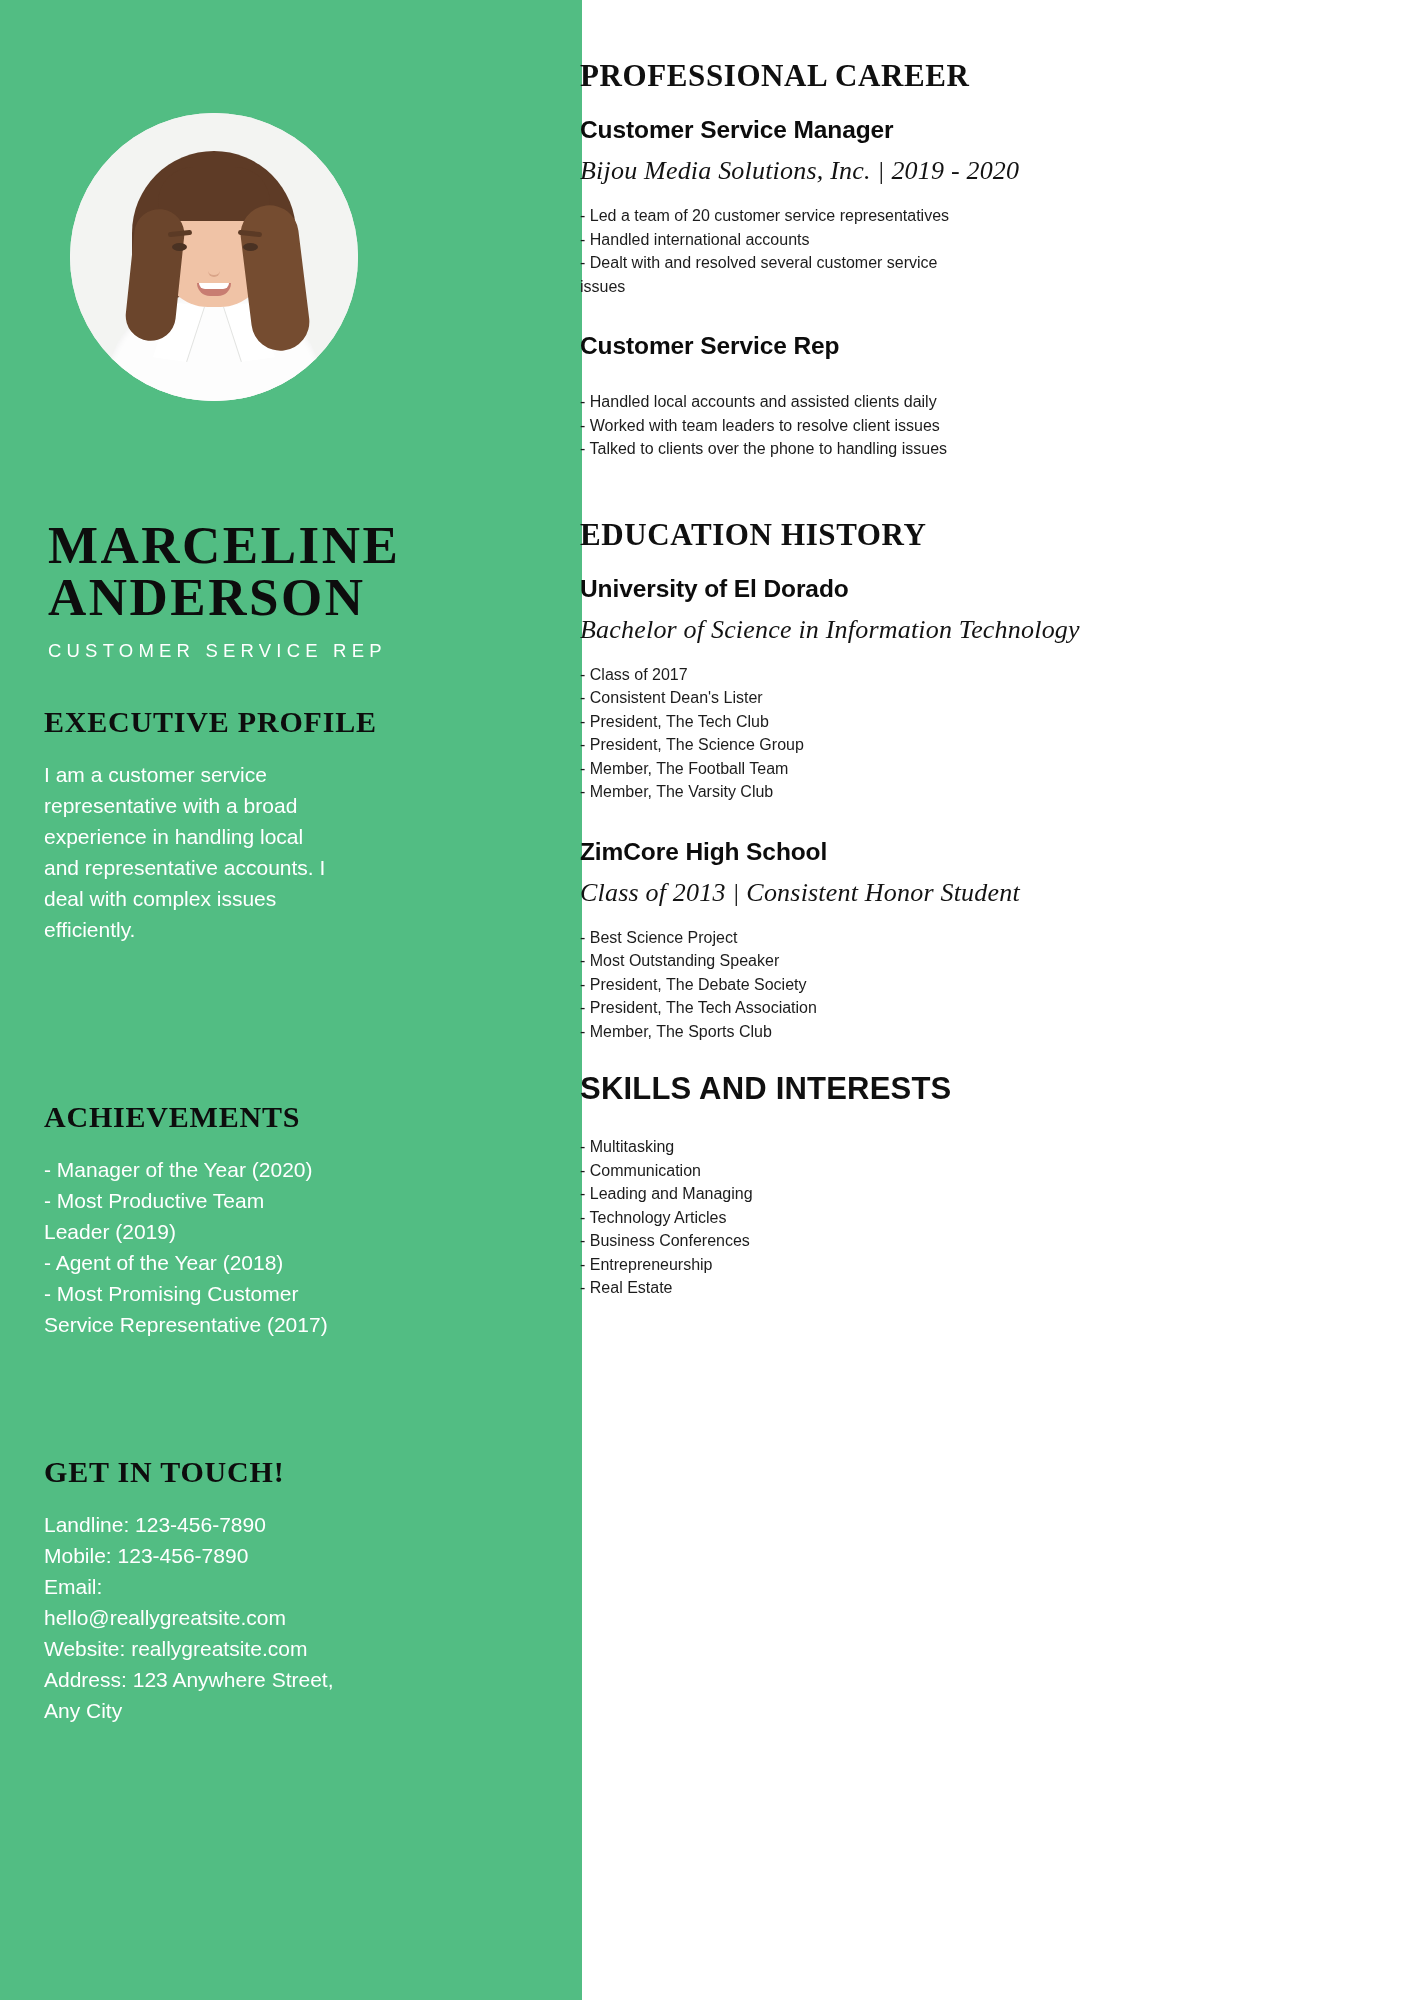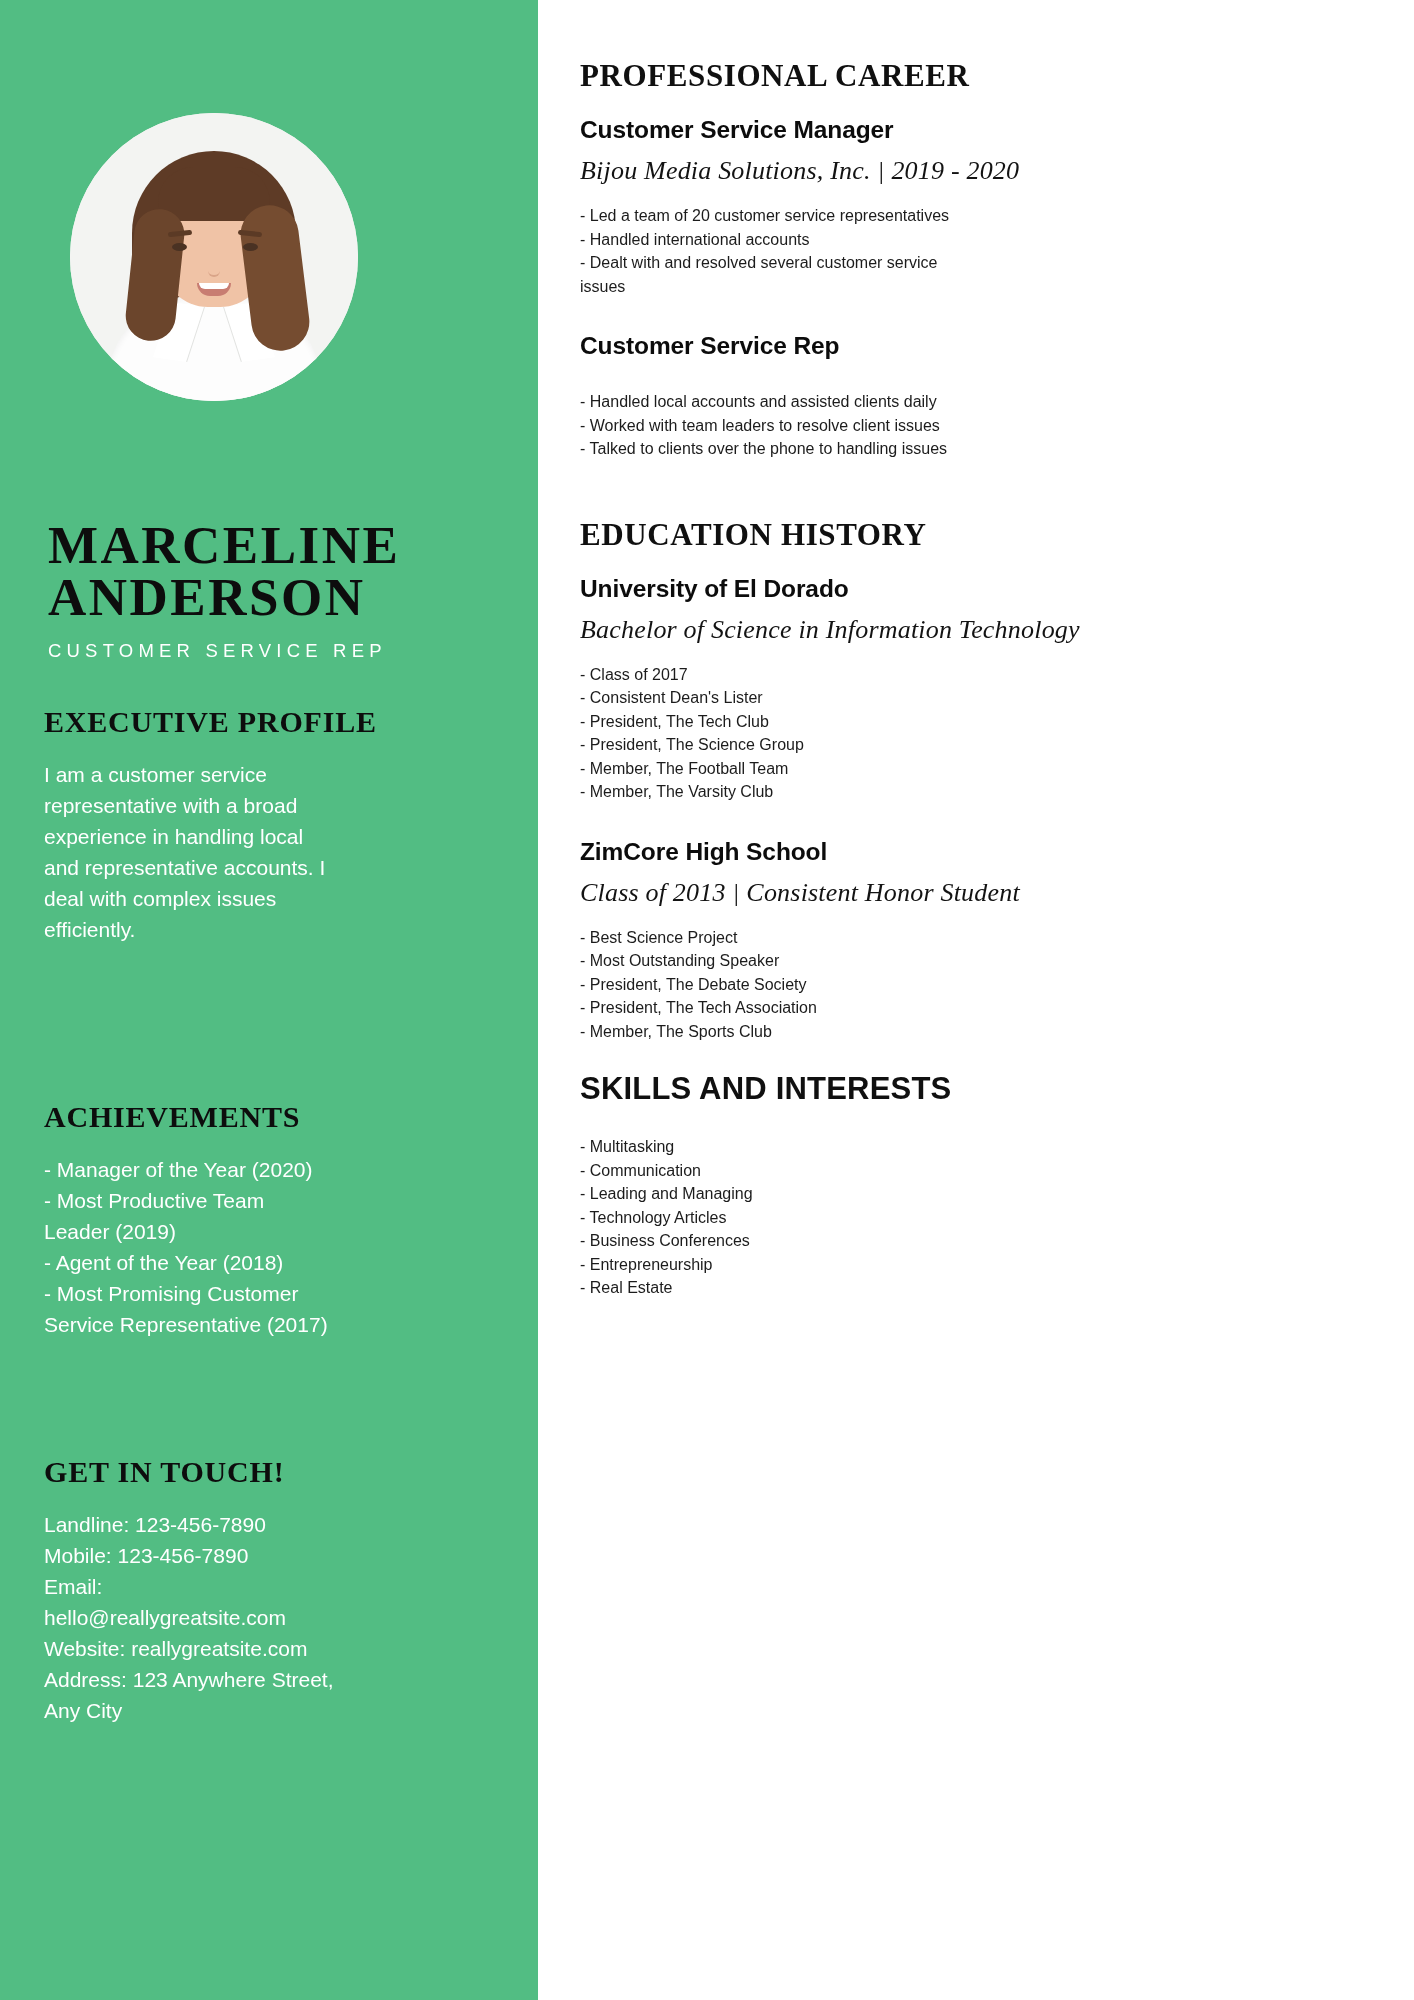--- a/index.html
+++ b/index.html
@@ -8,21 +8,21 @@
     background:#ffffff;
     font-family:"Liberation Sans", sans-serif;
     position:relative;
     overflow:hidden;
   }
 
   
   #left-panel{
     position:absolute;
     left:0; top:0;
-    width:538px; height:2000px;
+    width:582px; height:2000px;
     background:#52bd83;
   }
   #photo-frame{
     position:absolute;
     left:70px; top:113px;
     width:288px; height:288px;
     border-radius:50%;
     background:#f2f3f1;
     overflow:hidden;
   }

